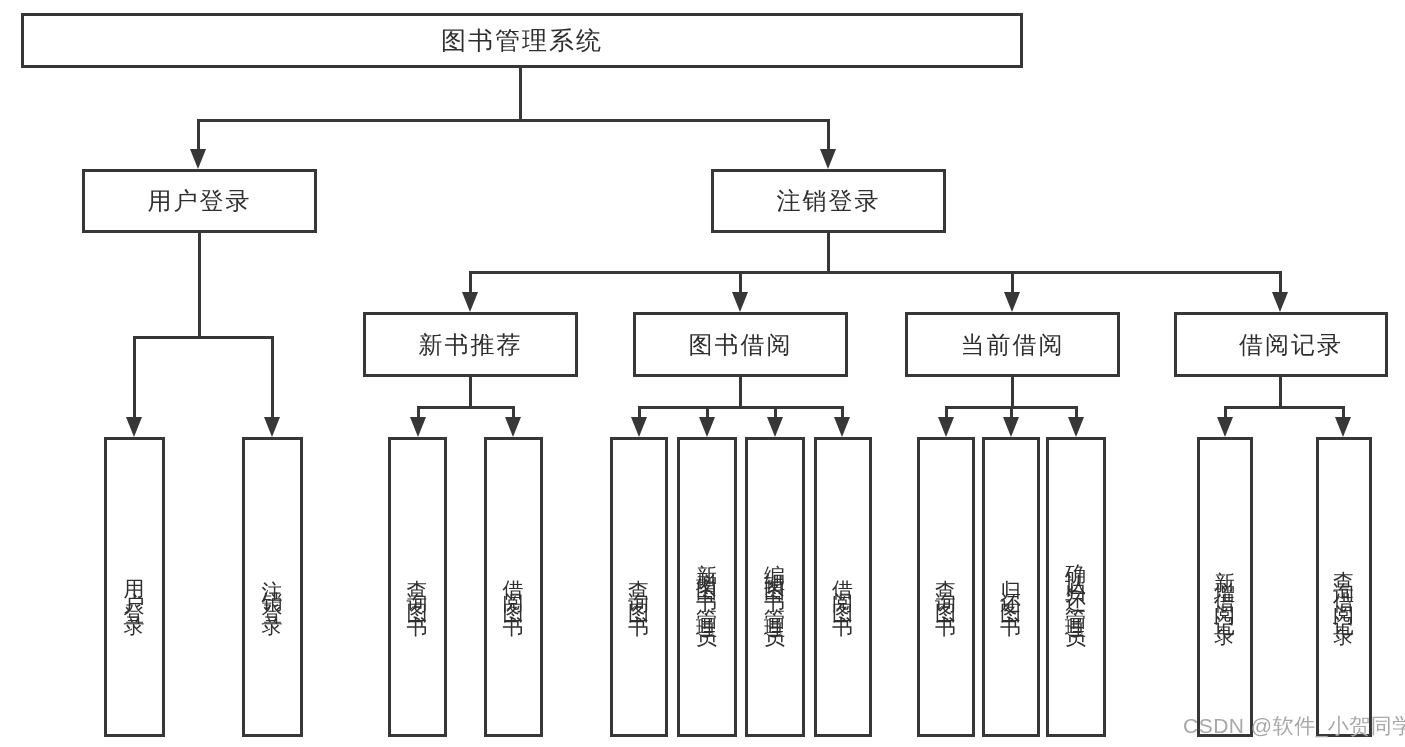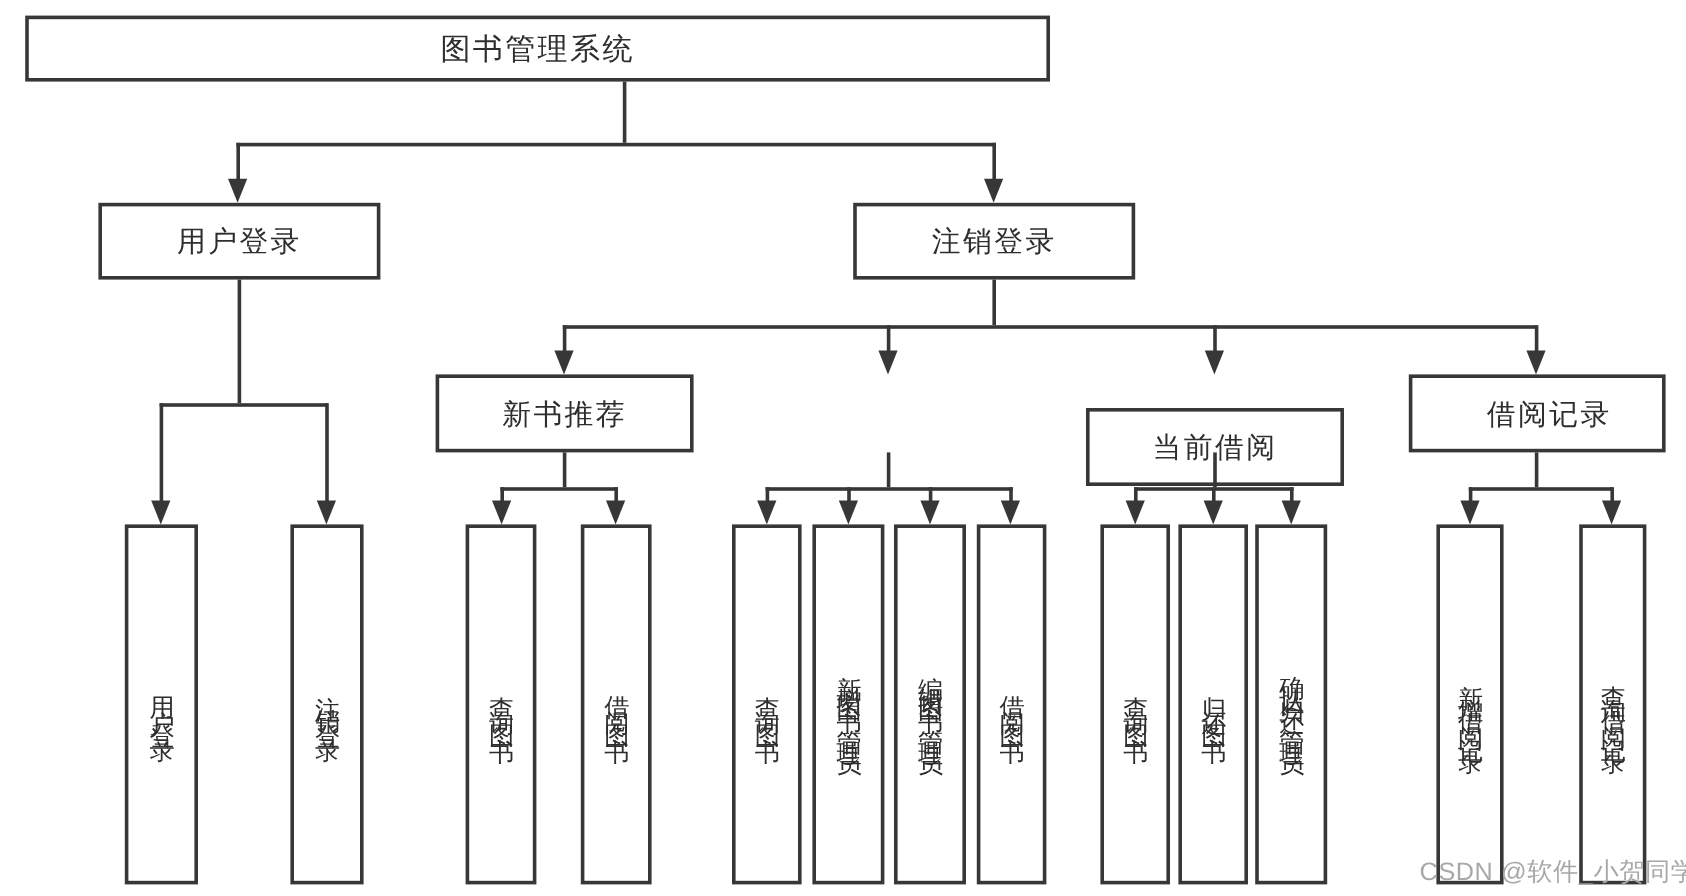--- a/index.html
+++ b/index.html
@@ -50,21 +50,21 @@
     letter-spacing: 0.5px;
     z-index: 10;
     white-space: nowrap;
   }
 </style>
 </head>
 <body>
 
 <div id="canvas">
 
-  <div class="box root" style="left:21px; top:13px; width:854px; height:55px;">图书管理系统</div>
+  <div class="box root" style="left:21px; top:13px; width:1002px; height:55px;">图书管理系统</div>
 
   <div class="vline" style="left:519px; top:68px; height:51px;"></div>
   <div class="hline" style="left:197px; top:119px; width:633px;"></div>
   <div class="vline" style="left:197px; top:119px; height:32px;"></div>
   <div class="arrow" style="left:190px; top:149px;"></div>
   <div class="vline" style="left:827px; top:119px; height:32px;"></div>
   <div class="arrow" style="left:820px; top:149px;"></div>
 
   <div class="box hnode" style="left:82px; top:169px; width:235px; height:64px;">用户登录</div>
   <div class="box hnode" style="left:711px; top:169px; width:235px; height:64px;">注销登录</div>
@@ -81,21 +81,22 @@
   <div class="vline" style="left:469px; top:271px; height:22px;"></div>
   <div class="arrow" style="left:462px; top:292px;"></div>
   <div class="vline" style="left:739px; top:271px; height:22px;"></div>
   <div class="arrow" style="left:732px; top:292px;"></div>
   <div class="vline" style="left:1011px; top:271px; height:22px;"></div>
   <div class="arrow" style="left:1004px; top:292px;"></div>
   <div class="vline" style="left:1279px; top:271px; height:22px;"></div>
   <div class="arrow" style="left:1272px; top:292px;"></div>
 
   <div class="box hnode" style="left:363px; top:312px; width:215px; height:65px;">新书推荐</div>
-  <div class="box hnode" style="left:905px; top:312px; width:215px; height:65px;margin-top:28px;">当前借阅</div>
+  <div class="box hnode" style="left:633px; top:312px; width:215px; height:65px;">图书借阅</div>
+  <div class="box hnode" style="left:905px; top:312px; width:215px; height:65px;">当前借阅</div>
   <div class="box hnode" style="left:1174px; top:312px; width:214px; height:65px;padding-left:20px;">借阅记录</div>
 
   <div class="vline" style="left:469px; top:377px; height:29px;"></div>
   <div class="hline" style="left:417px; top:406px; width:98px;"></div>
   <div class="vline" style="left:417px; top:406px; height:14px;"></div>
   <div class="arrow" style="left:410px; top:417px;"></div>
   <div class="vline" style="left:512px; top:406px; height:14px;"></div>
   <div class="arrow" style="left:505px; top:417px;"></div>
 
   <div class="vline" style="left:739px; top:377px; height:29px;"></div>

